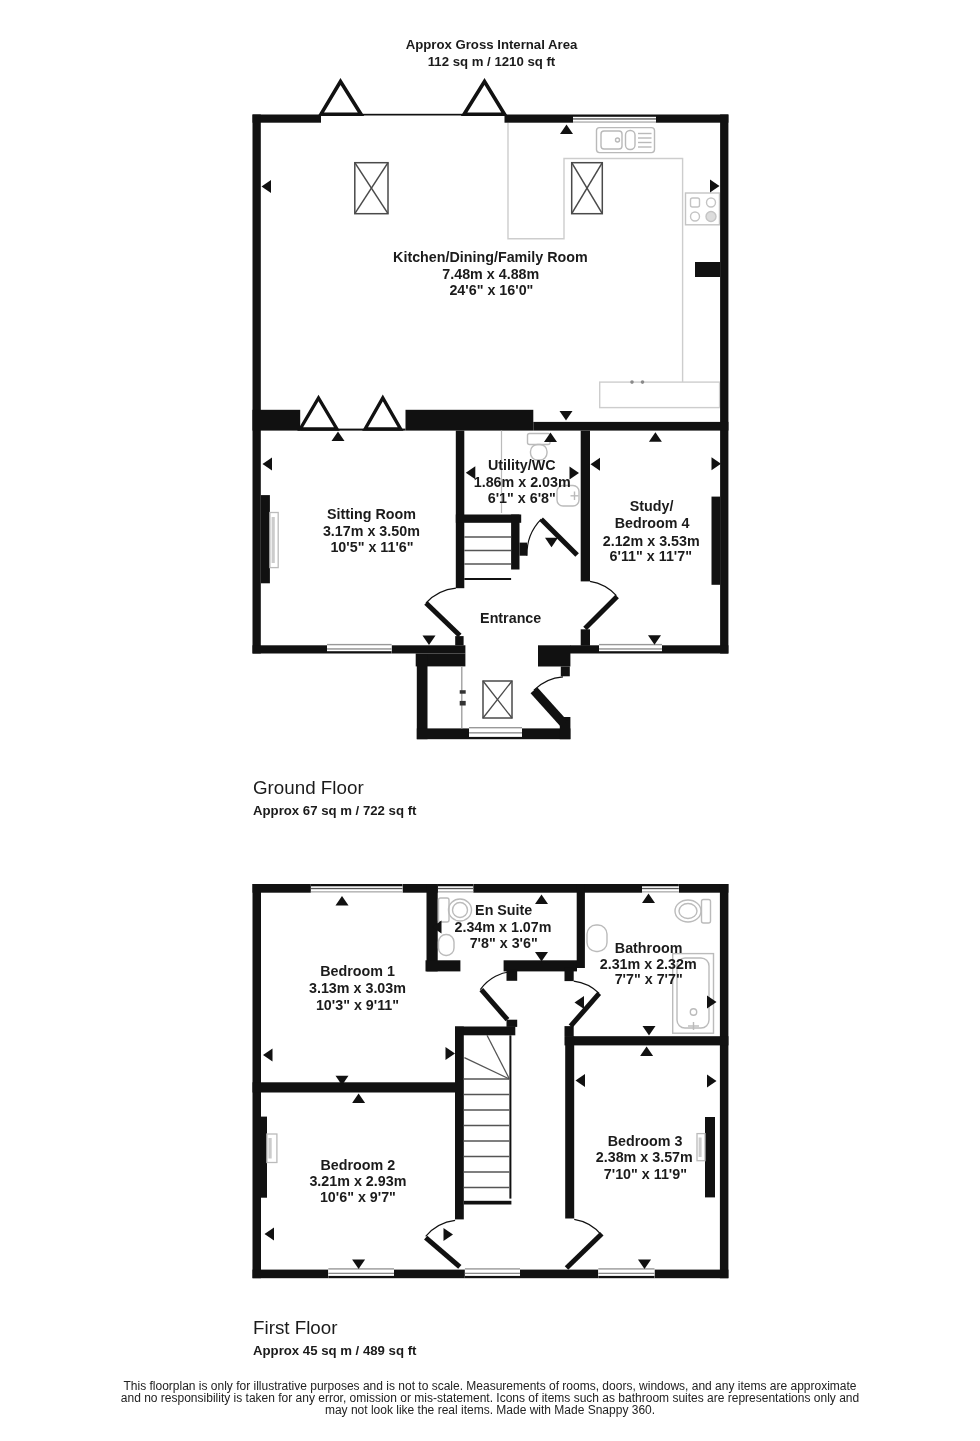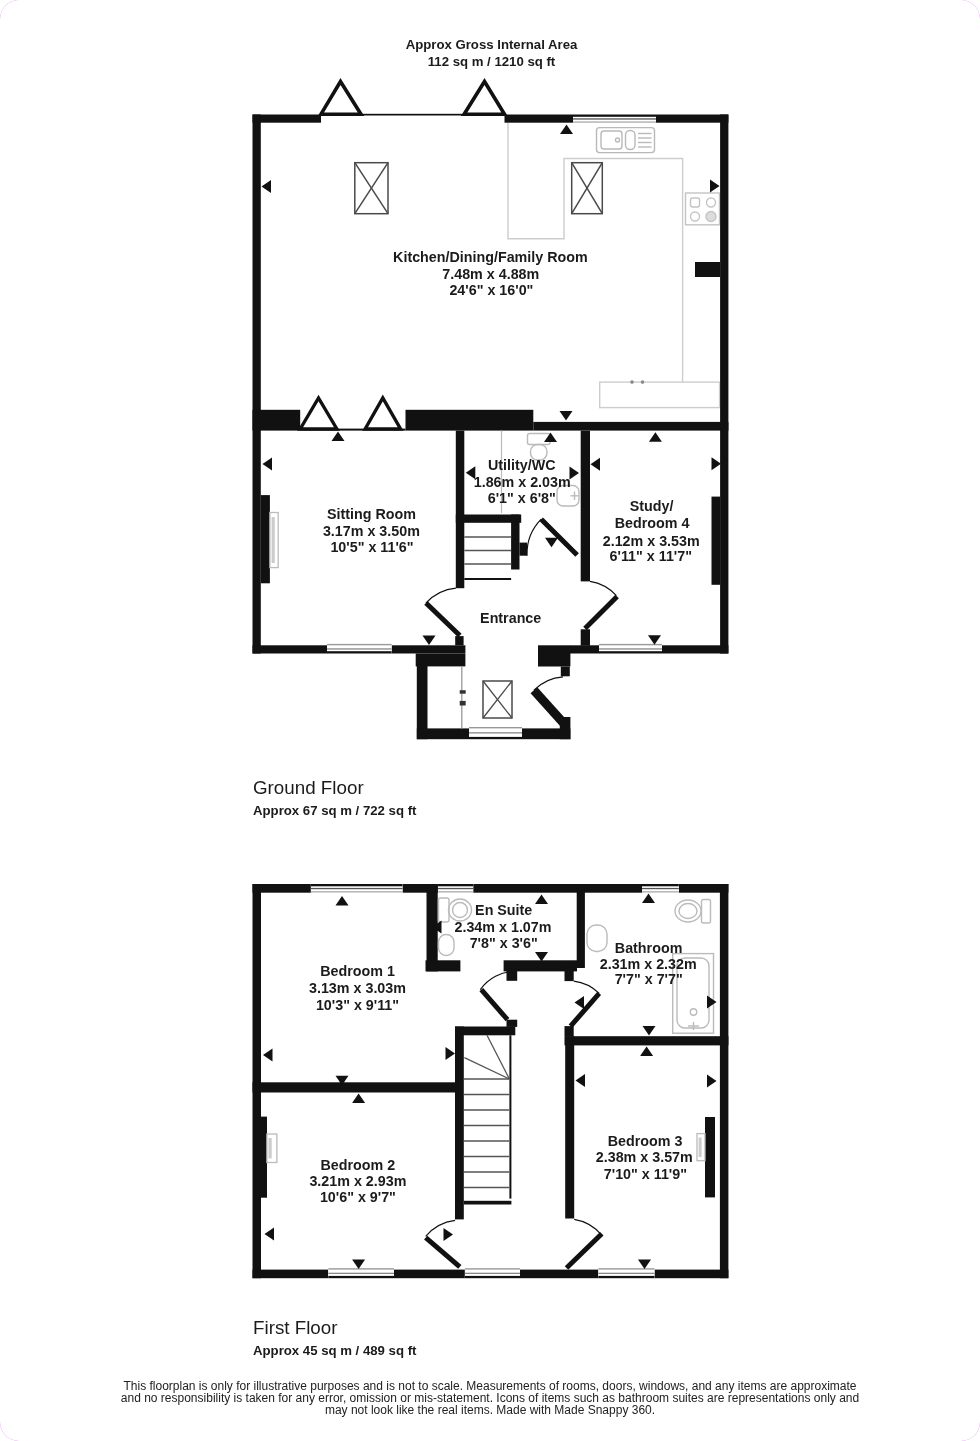--- a/index.html
+++ b/index.html
@@ -1,17 +1,17 @@
 <!DOCTYPE html>
 <html><head>
 <meta charset="utf-8">
 <title>Floorplan</title>
 <style>
   html,body{margin:0;padding:0;background:#ffffff;}
-  .wrap{position:relative;width:980px;height:1441px;background:#d946ef;overflow:hidden;border-radius:19px;}
+  .wrap{position:relative;width:980px;height:1441px;background:#d946ef;overflow:hidden;}
   svg{position:absolute;left:0;top:0;}
   text{font-family:"Liberation Sans", sans-serif;fill:#1b1b1b;}
   .rm{font-size:14.3px;font-weight:bold;}
   .hd{font-size:13.2px;font-weight:bold;}
   .fl{font-size:18.8px;font-weight:normal;}
   .ft{font-size:12px;font-weight:normal;fill:#222;}
 </style>
 </head>
 <body>
 <div class="wrap">

